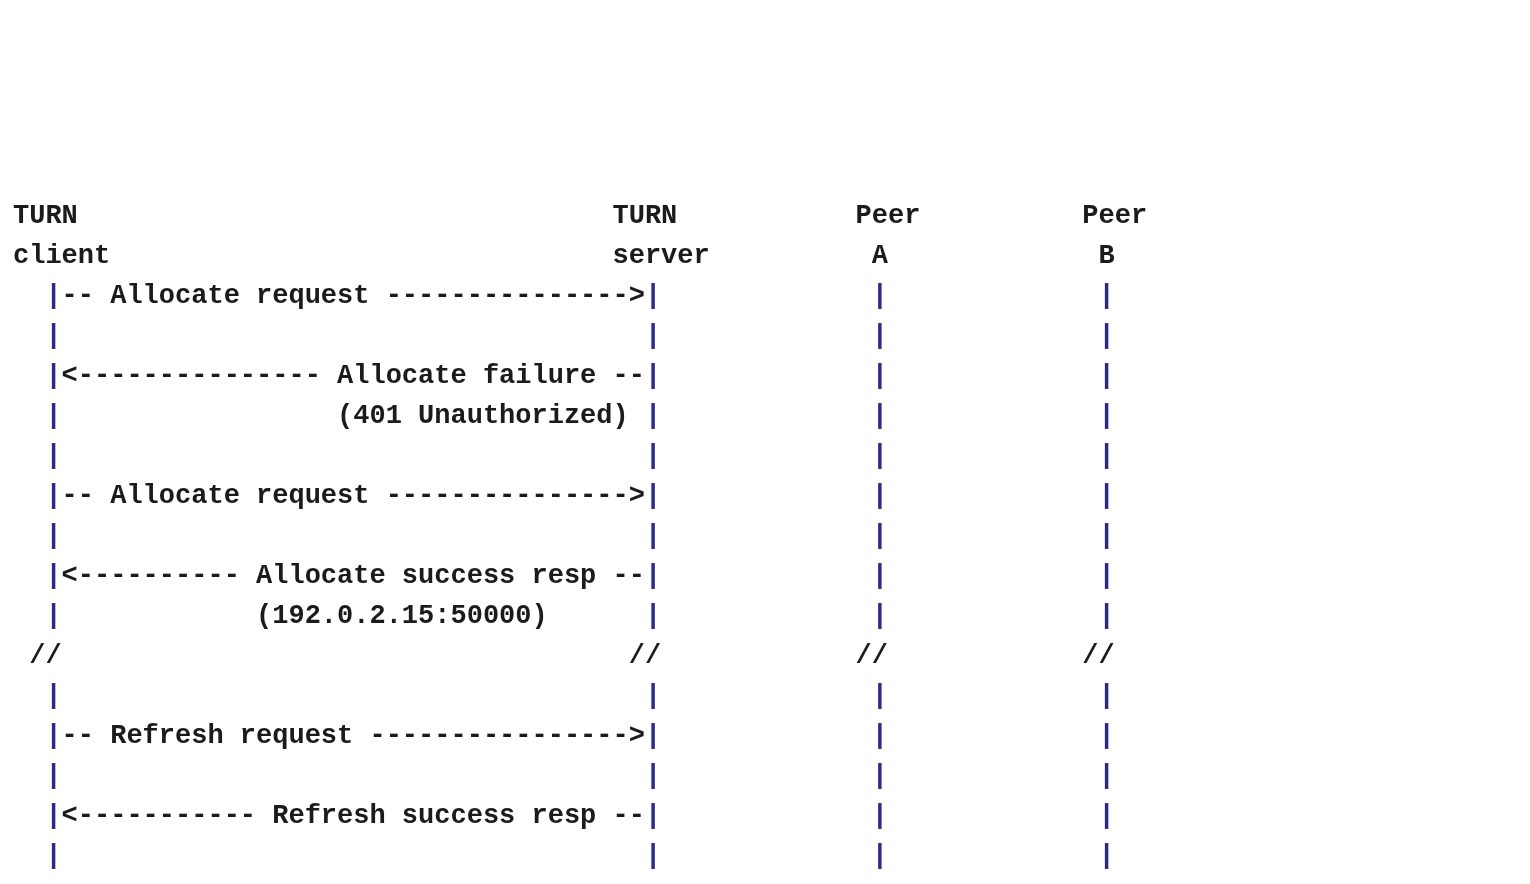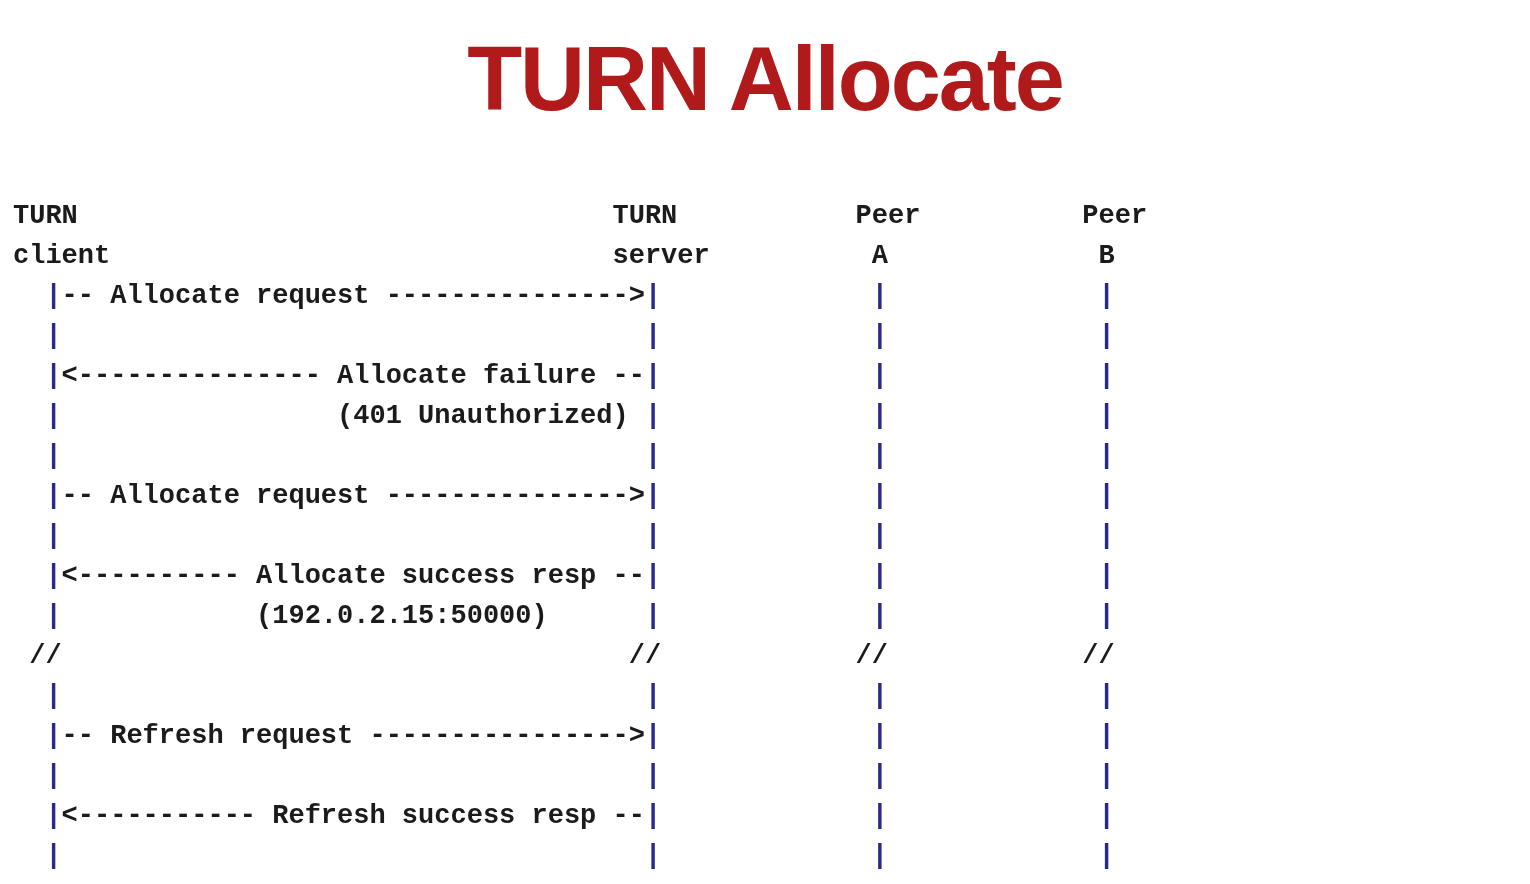--- a/index.html
+++ b/index.html
@@ -42,15 +42,14 @@
     white-space: pre;
   }
   .ascii div {
     height: 40px;
   }
 </style>
 </head>
 <body>
 
 <div class="slide">
-  <div class="title" style="color: rgb(176, 26, 26);">TURN Allocate</div>
   <div class="ascii" style="color: rgb(27, 27, 27);"><div>TURN                                 TURN           Peer          Peer</div><div>client                               server          A             B</div><div>  <span style="color: rgb(42, 42, 140);">|</span>-- Allocate request ---------------&gt;<span style="color: rgb(42, 42, 140);">|</span>             <span style="color: rgb(42, 42, 140);">|</span>             <span style="color: rgb(42, 42, 140);">|</span></div><div>  <span style="color: rgb(42, 42, 140);">|</span>                                    <span style="color: rgb(42, 42, 140);">|</span>             <span style="color: rgb(42, 42, 140);">|</span>             <span style="color: rgb(42, 42, 140);">|</span></div><div>  <span style="color: rgb(42, 42, 140);">|</span>&lt;--------------- Allocate failure --<span style="color: rgb(42, 42, 140);">|</span>             <span style="color: rgb(42, 42, 140);">|</span>             <span style="color: rgb(42, 42, 140);">|</span></div><div>  <span style="color: rgb(42, 42, 140);">|</span>                 (401 Unauthorized) <span style="color: rgb(42, 42, 140);">|</span>             <span style="color: rgb(42, 42, 140);">|</span>             <span style="color: rgb(42, 42, 140);">|</span></div><div>  <span style="color: rgb(42, 42, 140);">|</span>                                    <span style="color: rgb(42, 42, 140);">|</span>             <span style="color: rgb(42, 42, 140);">|</span>             <span style="color: rgb(42, 42, 140);">|</span></div><div>  <span style="color: rgb(42, 42, 140);">|</span>-- Allocate request ---------------&gt;<span style="color: rgb(42, 42, 140);">|</span>             <span style="color: rgb(42, 42, 140);">|</span>             <span style="color: rgb(42, 42, 140);">|</span></div><div>  <span style="color: rgb(42, 42, 140);">|</span>                                    <span style="color: rgb(42, 42, 140);">|</span>             <span style="color: rgb(42, 42, 140);">|</span>             <span style="color: rgb(42, 42, 140);">|</span></div><div>  <span style="color: rgb(42, 42, 140);">|</span>&lt;---------- Allocate success resp --<span style="color: rgb(42, 42, 140);">|</span>             <span style="color: rgb(42, 42, 140);">|</span>             <span style="color: rgb(42, 42, 140);">|</span></div><div>  <span style="color: rgb(42, 42, 140);">|</span>            (192.0.2.15:50000)      <span style="color: rgb(42, 42, 140);">|</span>             <span style="color: rgb(42, 42, 140);">|</span>             <span style="color: rgb(42, 42, 140);">|</span></div><div> //                                   //            //            //</div><div>  <span style="color: rgb(42, 42, 140);">|</span>                                    <span style="color: rgb(42, 42, 140);">|</span>             <span style="color: rgb(42, 42, 140);">|</span>             <span style="color: rgb(42, 42, 140);">|</span></div><div>  <span style="color: rgb(42, 42, 140);">|</span>-- Refresh request ----------------&gt;<span style="color: rgb(42, 42, 140);">|</span>             <span style="color: rgb(42, 42, 140);">|</span>             <span style="color: rgb(42, 42, 140);">|</span></div><div>  <span style="color: rgb(42, 42, 140);">|</span>                                    <span style="color: rgb(42, 42, 140);">|</span>             <span style="color: rgb(42, 42, 140);">|</span>             <span style="color: rgb(42, 42, 140);">|</span></div><div>  <span style="color: rgb(42, 42, 140);">|</span>&lt;----------- Refresh success resp --<span style="color: rgb(42, 42, 140);">|</span>             <span style="color: rgb(42, 42, 140);">|</span>             <span style="color: rgb(42, 42, 140);">|</span></div><div>  <span style="color: rgb(42, 42, 140);">|</span>                                    <span style="color: rgb(42, 42, 140);">|</span>             <span style="color: rgb(42, 42, 140);">|</span>             <span style="color: rgb(42, 42, 140);">|</span></div></div>
 </div>
 
 </body></html>

